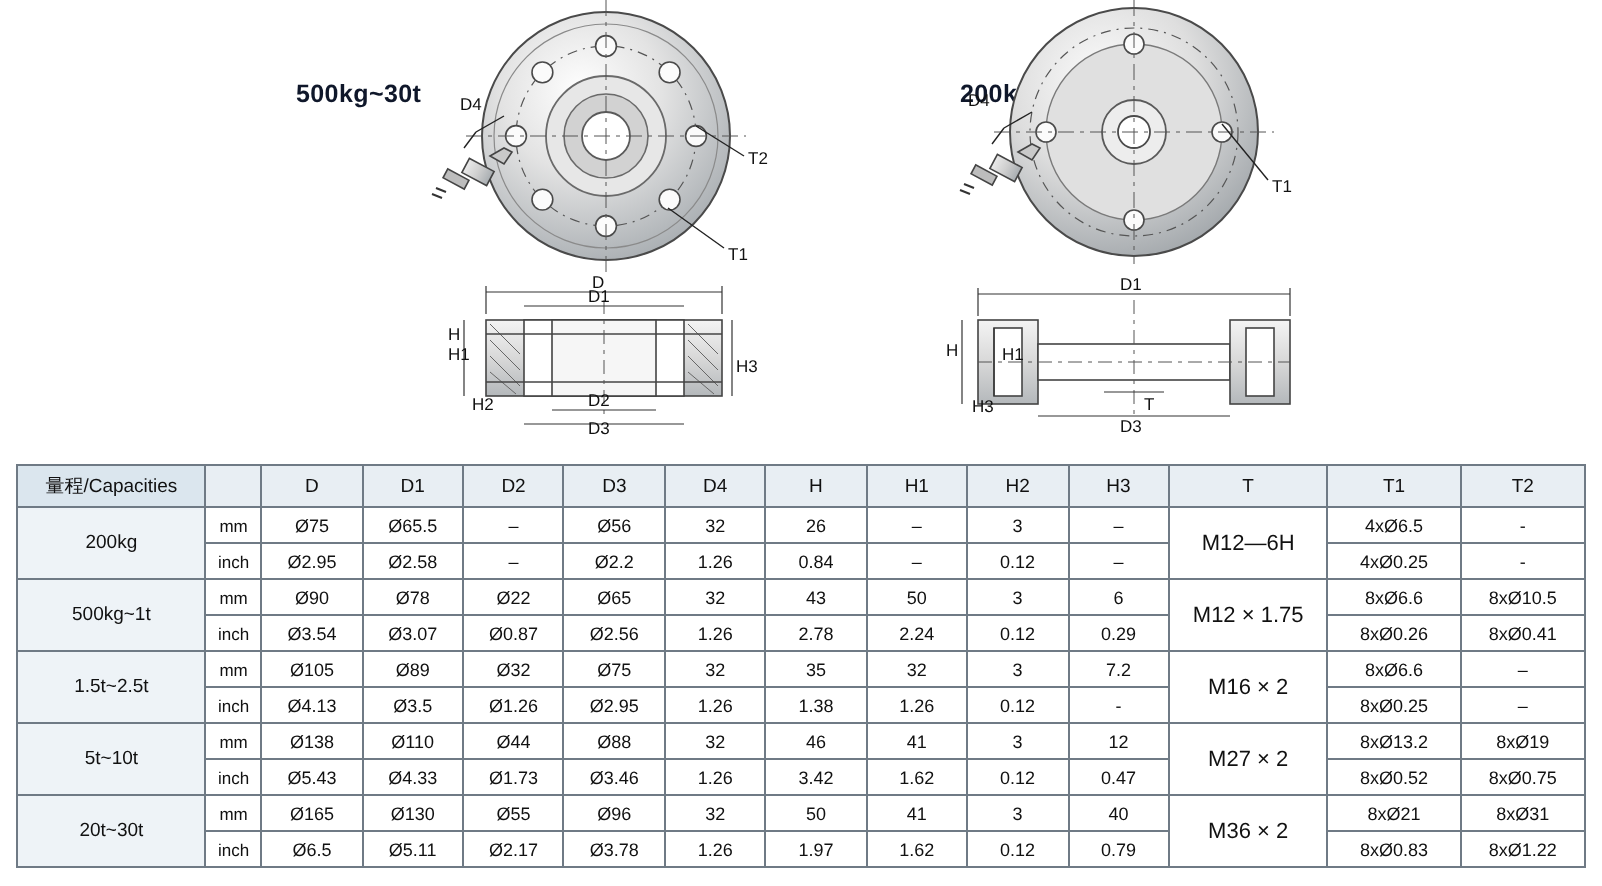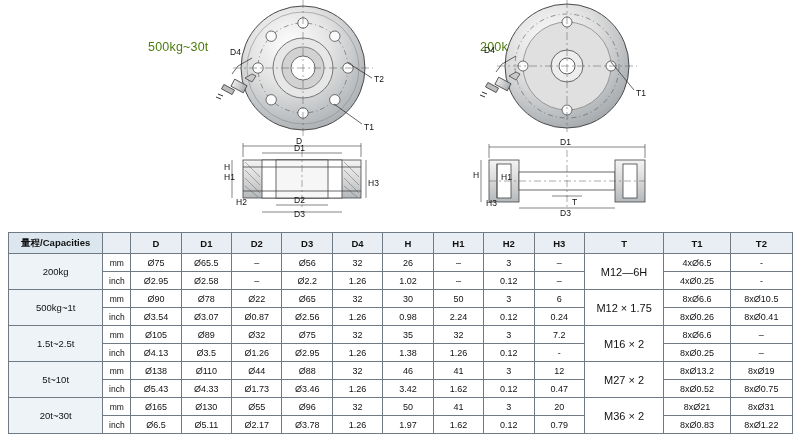--- a/index.html
+++ b/index.html
@@ -25,22 +25,22 @@
   #drawings {
     position: absolute;
     left: 0;
     top: 0;
     width: 801px;
     height: 228px;
   }
   .dwg-label {
     position: absolute;
     font-size: 12.5px;
-    font-weight: normal;
-    color: #4d7c0f;
+    font-weight: bold;
+    color: #0f172a;
     letter-spacing: 0.2px;
   }
   #label-left  { left: 148px; top: 40px; }
   #label-right { left: 480px; top: 40px; }
 
   .svg-abs { position: absolute; left: 0; top: 0; }
 
   
   #spec-table {
     position: absolute;
@@ -56,21 +56,21 @@
     text-align: center;
     vertical-align: middle;
     padding: 0;
     height: 17px;
     color: #111;
     font-weight: normal;
     white-space: nowrap;
   }
   #spec-table thead th {
     background: #e8eef3;
-    font-weight: bold;
+    font-weight: normal;
     height: 20px;
     font-size: 9.5px;
     margin-left: 16px;
   }
   th.cap-head {
     background: #dbe6ee !important;
     font-size: 9.5px;
   }
   td.cap-cell {
     background: #eef3f7;
@@ -323,55 +323,55 @@
         <td>4xØ6.5</td>
         <td>-</td>
       </tr>
       <tr>
         <td class="unit-cell">inch</td>
         <td>Ø2.95</td>
         <td>Ø2.58</td>
         <td>–</td>
         <td>Ø2.2</td>
         <td>1.26</td>
-        <td>1.02</td>
+        <td>0.84</td>
         <td>–</td>
         <td>0.12</td>
         <td>–</td>
         <td>4xØ0.25</td>
         <td>-</td>
       </tr>
 
       <tr>
         <td class="cap-cell" rowspan="2">500kg~1t</td>
         <td class="unit-cell">mm</td>
         <td>Ø90</td>
         <td>Ø78</td>
         <td>Ø22</td>
         <td>Ø65</td>
         <td>32</td>
-        <td>30</td>
+        <td>43</td>
         <td>50</td>
         <td>3</td>
         <td>6</td>
         <td class="t-cell" rowspan="2">M12 × 1.75</td>
         <td>8xØ6.6</td>
         <td>8xØ10.5</td>
       </tr>
       <tr>
         <td class="unit-cell">inch</td>
         <td>Ø3.54</td>
         <td>Ø3.07</td>
         <td>Ø0.87</td>
         <td>Ø2.56</td>
         <td>1.26</td>
-        <td>0.98</td>
+        <td>2.78</td>
         <td>2.24</td>
         <td>0.12</td>
-        <td>0.24</td>
+        <td>0.29</td>
         <td>8xØ0.26</td>
         <td>8xØ0.41</td>
       </tr>
 
       <tr>
         <td class="cap-cell" rowspan="2">1.5t~2.5t</td>
         <td class="unit-cell">mm</td>
         <td>Ø105</td>
         <td>Ø89</td>
         <td>Ø32</td>
@@ -435,21 +435,21 @@
         <td class="cap-cell" rowspan="2">20t~30t</td>
         <td class="unit-cell">mm</td>
         <td>Ø165</td>
         <td>Ø130</td>
         <td>Ø55</td>
         <td>Ø96</td>
         <td>32</td>
         <td>50</td>
         <td>41</td>
         <td>3</td>
-        <td>20</td>
+        <td>40</td>
         <td class="t-cell" rowspan="2">M36 × 2</td>
         <td>8xØ21</td>
         <td>8xØ31</td>
       </tr>
       <tr>
         <td class="unit-cell">inch</td>
         <td>Ø6.5</td>
         <td>Ø5.11</td>
         <td>Ø2.17</td>
         <td>Ø3.78</td>

